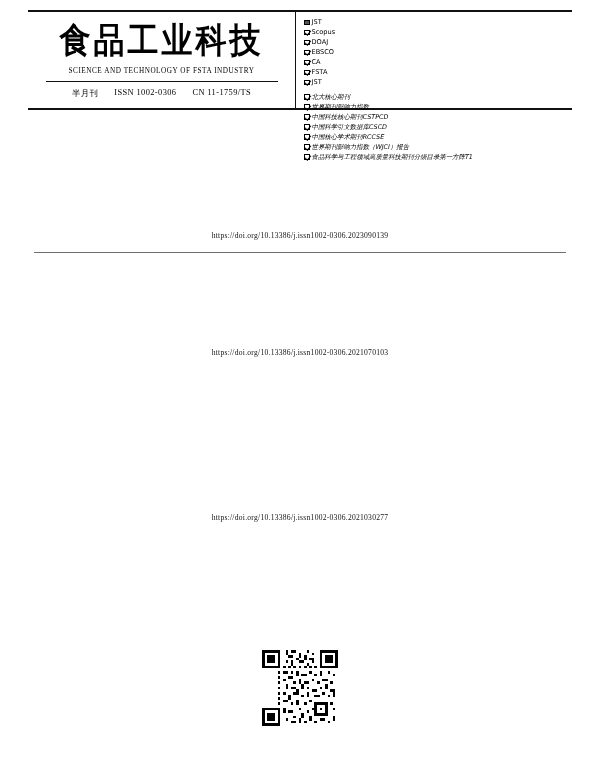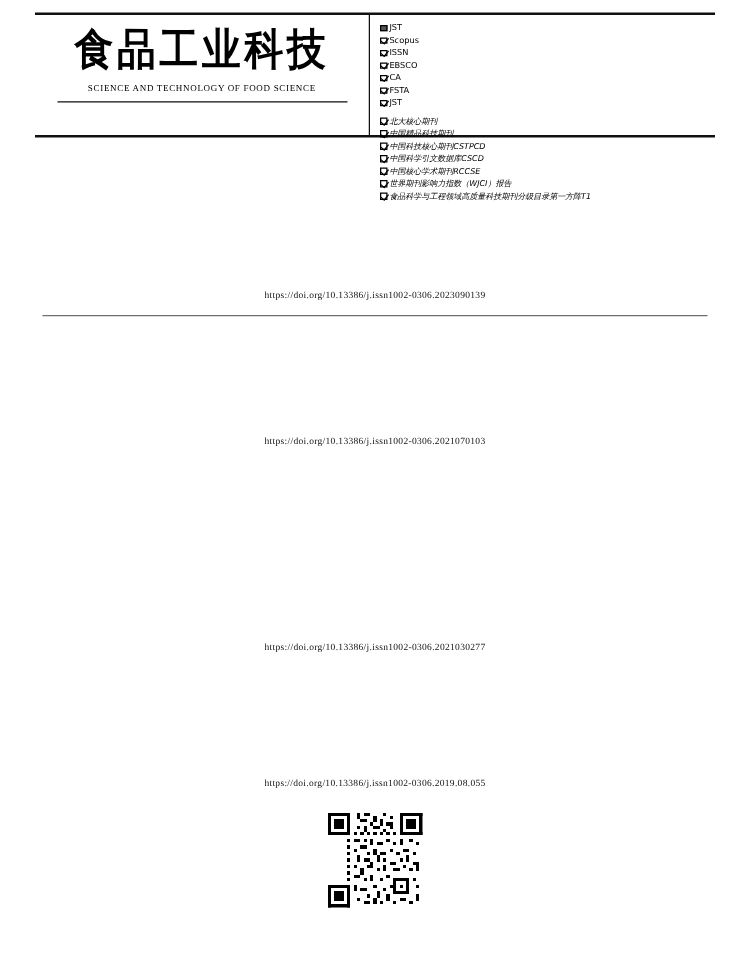--- a/index.html
+++ b/index.html
@@ -167,37 +167,42 @@
 </style>
 </head>
 <body>
 
 <div class="page">
 
   <div class="masthead">
 
     <div class="masthead-left">
       <div class="logo-title">食品工业科技</div>
-      <div class="logo-en">SCIENCE AND TECHNOLOGY OF FOOD SCIENCE</div>
+      <div class="logo-en">SCIENCE AND TECHNOLOGY OF FSTA INDUSTRY</div>
       <div class="logo-rule"></div>
+      <div class="logo-meta">
+        <span>半月刊</span>
+        <span>ISSN 1002-0306</span>
+        <span>CN 11-1759/TS</span>
+      </div>
     </div>
 
     <div class="masthead-right">
       <div class="idx-col col-a">
         <div class="idx-item">
           <span class="chk filled"></span>
           <span>JST</span>
         </div>
         <div class="idx-item">
           <span class="chk checked"></span>
           <span>Scopus</span>
         </div>
         <div class="idx-item">
           <span class="chk checked"></span>
-          <span>ISSN</span>
+          <span>DOAJ</span>
         </div>
         <div class="idx-item">
           <span class="chk checked"></span>
           <span>EBSCO</span>
         </div>
         <div class="idx-item">
           <span class="chk checked"></span>
           <span>CA</span>
         </div>
         <div class="idx-item">
@@ -210,21 +215,21 @@
         </div>
       </div>
 
       <div class="idx-col col-b">
         <div class="idx-item">
           <span class="chk checked"></span>
           <span class="idx-label-cn">北大核心期刊</span>
         </div>
         <div class="idx-item">
           <span class="chk checked"></span>
-          <span class="idx-label-cn">中国精品科技期刊</span>
+          <span class="idx-label-cn">世界期刊影响力指数</span>
         </div>
         <div class="idx-item">
           <span class="chk checked"></span>
           <span class="idx-label-cn">中国科技核心期刊CSTPCD</span>
         </div>
         <div class="idx-item">
           <span class="chk checked"></span>
           <span class="idx-label-cn">中国科学引文数据库CSCD</span>
         </div>
         <div class="idx-item">
@@ -240,21 +245,20 @@
           <span class="idx-label-cn">食品科学与工程领域高质量科技期刊分级目录第一方阵T1</span>
         </div>
       </div>
     </div>
   </div>
 
   <div class="doi-line" style="top:231px">https://doi.org/10.13386/j.issn1002-0306.2023090139</div>
   <div class="hr-thin" style="top:252px"></div>
   <div class="doi-line" style="top:348px">https://doi.org/10.13386/j.issn1002-0306.2021070103</div>
   <div class="doi-line" style="top:513px">https://doi.org/10.13386/j.issn1002-0306.2021030277</div>
-  <div class="doi-line" style="top:622px">https://doi.org/10.13386/j.issn1002-0306.2019.08.055</div>
 
   <div class="qr-wrap">
     <svg class="qr" viewBox="0 0 29 29" shape-rendering="crispEdges">
       <rect width="29" height="29" fill="#fff"></rect>
       <g fill="#000">
 
         <rect x="0" y="0" width="7" height="1"></rect>
           <rect x="0" y="6" width="7" height="1"></rect>
         <rect x="0" y="0" width="1" height="7"></rect>
           <rect x="6" y="0" width="1" height="7"></rect>

